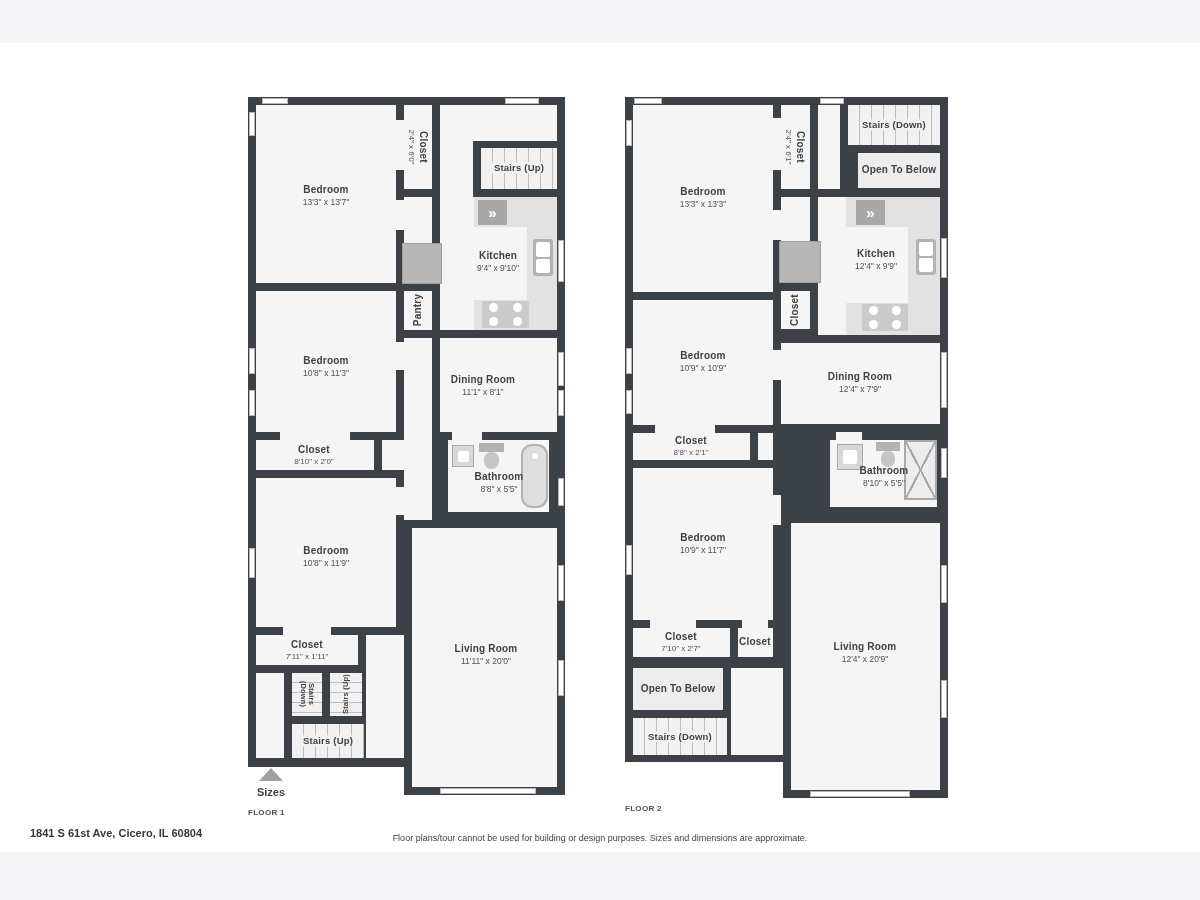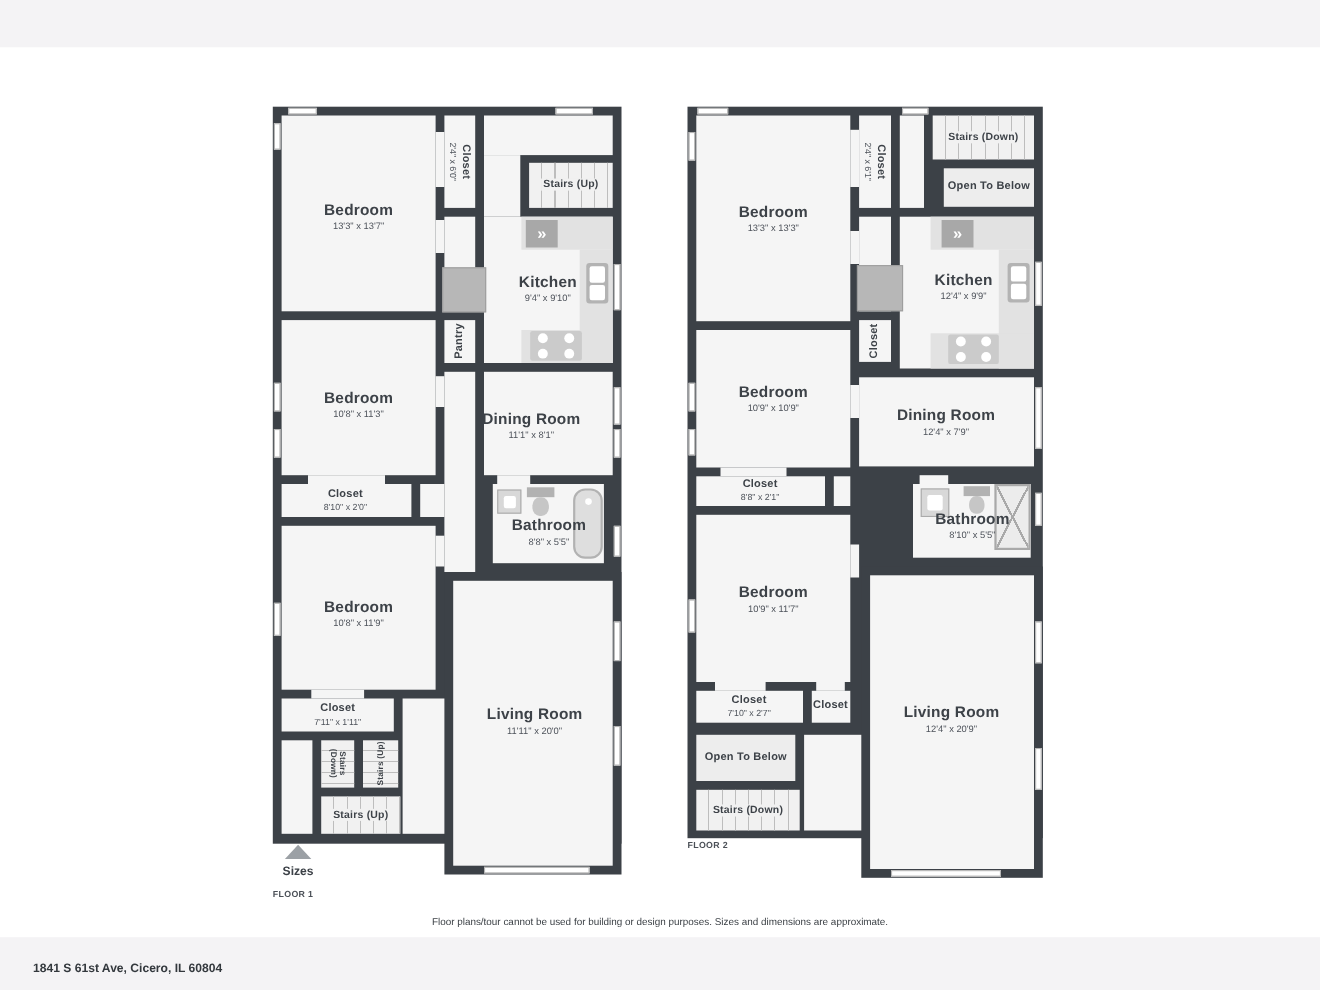--- a/index.html
+++ b/index.html
@@ -15,21 +15,21 @@
   .stv{position:absolute;background:var(--stair);
        background-image:repeating-linear-gradient(to right,transparent 0 11px,#bdbdbd 11px 12px);}
   .sth{position:absolute;background:var(--stair);
        background-image:repeating-linear-gradient(to bottom,transparent 0 9px,#bdbdbd 9px 10px);}
   .ctr{position:absolute;background:var(--counter);}
   .win{position:absolute;background:#fff;border:1px solid #b5b5b5;}
   .gap{position:absolute;background:var(--room);}
   .lbl{position:absolute;transform:translate(-50%,-50%);text-align:center;color:#3d4248;line-height:1.2;white-space:nowrap;z-index:5;}
   .lbl.r90{transform:translate(-50%,-50%) rotate(90deg);}
   .lbl.rm90{transform:translate(-50%,-50%) rotate(-90deg);}
-  .nm{font-size:14px;font-weight:700;letter-spacing:.2px;}
+  .nm{font-size:10px;font-weight:700;letter-spacing:.2px;}
   .dm{font-size:8.5px;font-weight:400;color:#4d525a;margin-top:1px;}
   .sm .nm{font-size:10px;}
   .sm .dm{font-size:8px;}
   .tiny{white-space:normal;width:42px;line-height:1.1;}
   .tiny .nm{font-size:7.5px;}
   .stlbl .nm{font-size:9.5px;background:var(--stair);padding:0 2px;}
   .openlbl .nm{font-size:10px;}
   .fx{position:absolute;z-index:4;}
   .fridge{background:#b7b7b7;border:1px solid #9e9e9e;}
   .chev{background:#a8a8a8;color:#fff;font-size:15px;font-weight:700;display:flex;align-items:center;justify-content:center;}
@@ -318,17 +318,17 @@
     <div class="nm">Living Room</div>
       <div class="dm">12'4" x 20'9"</div>
     </div>
   <div class="lbl openlbl" style="left:678px;top:689px;">
     <div class="nm">Open To Below</div>
     </div>
   <div class="lbl stlbl" style="left:680px;top:737px;">
     <div class="nm">Stairs (Down)</div>
     </div>
 
-  <div class="floortag" style="left:625px;top:764px;text-align:center;">FLOOR 2</div>
+  <div class="floortag" style="left:625px;top:804px;text-align:center;">FLOOR 2</div>
 </div>
 
-<div class="addr" style="left:30px;top:875px;">1841 S 61st Ave, Cicero, IL 60804</div>
+<div class="addr" style="left:30px;top:827px;">1841 S 61st Ave, Cicero, IL 60804</div>
 <div class="disc" style="top:833px;">Floor plans/tour cannot be used for building or design purposes. Sizes and dimensions are approximate.</div>
 
 </body></html>

